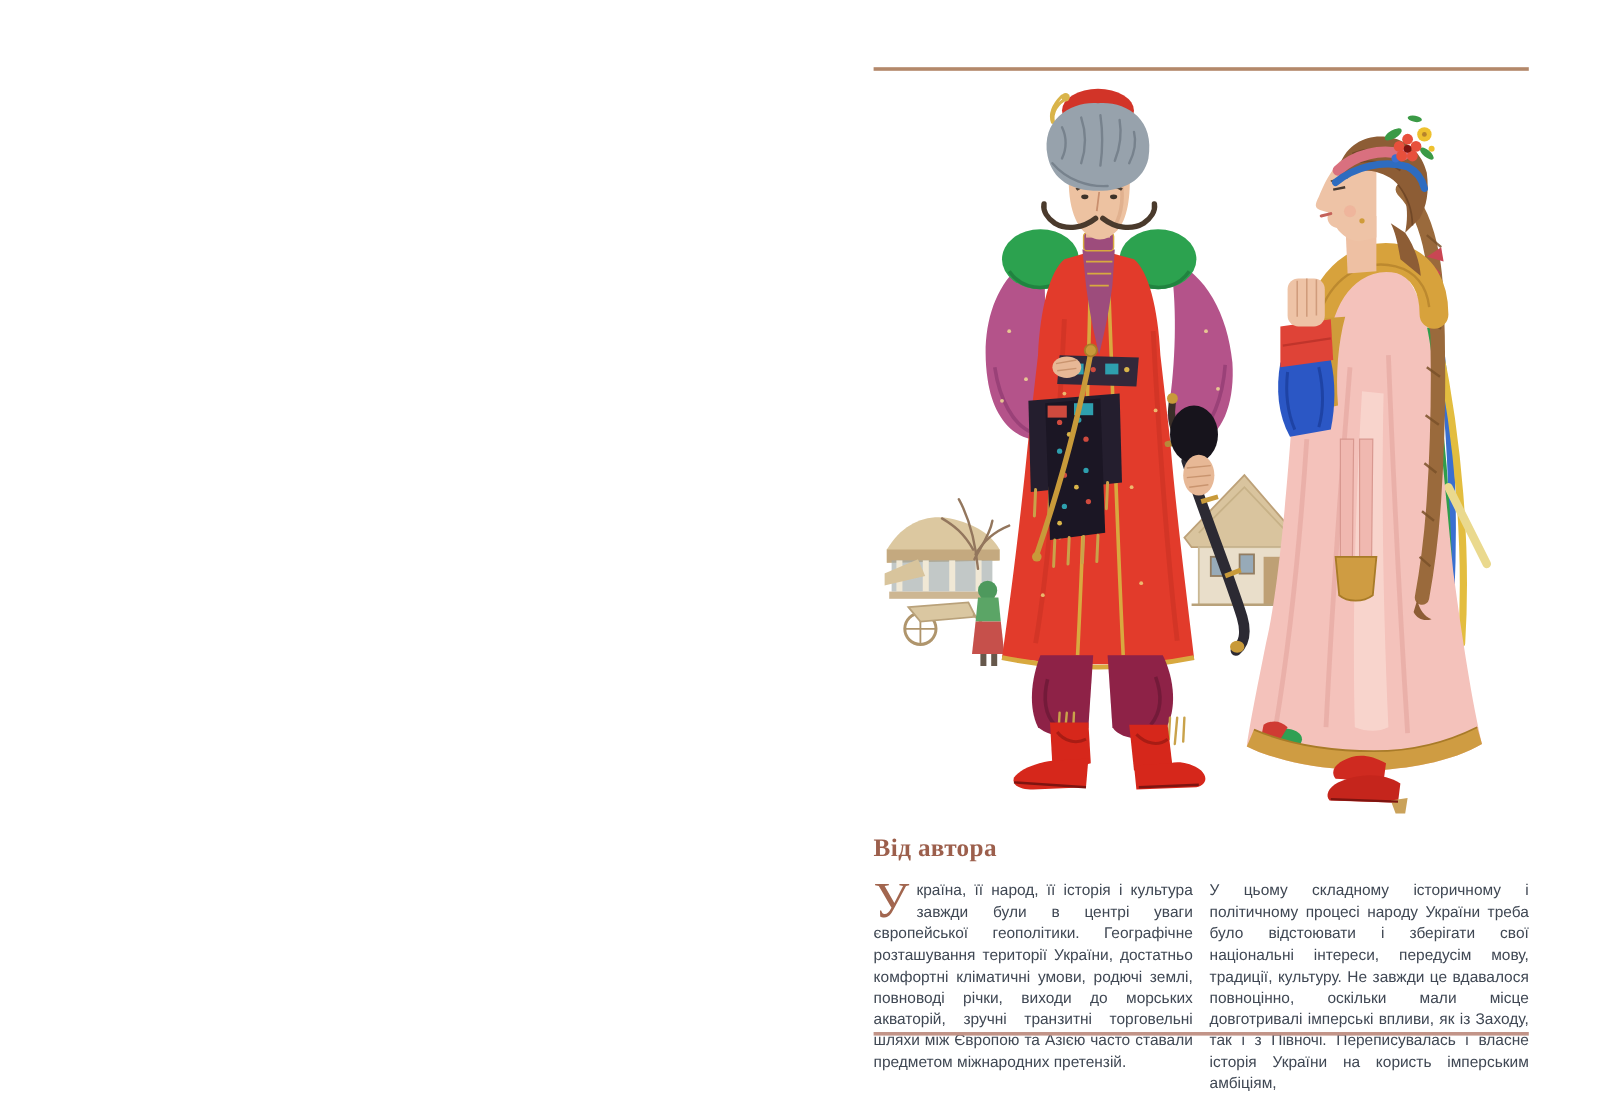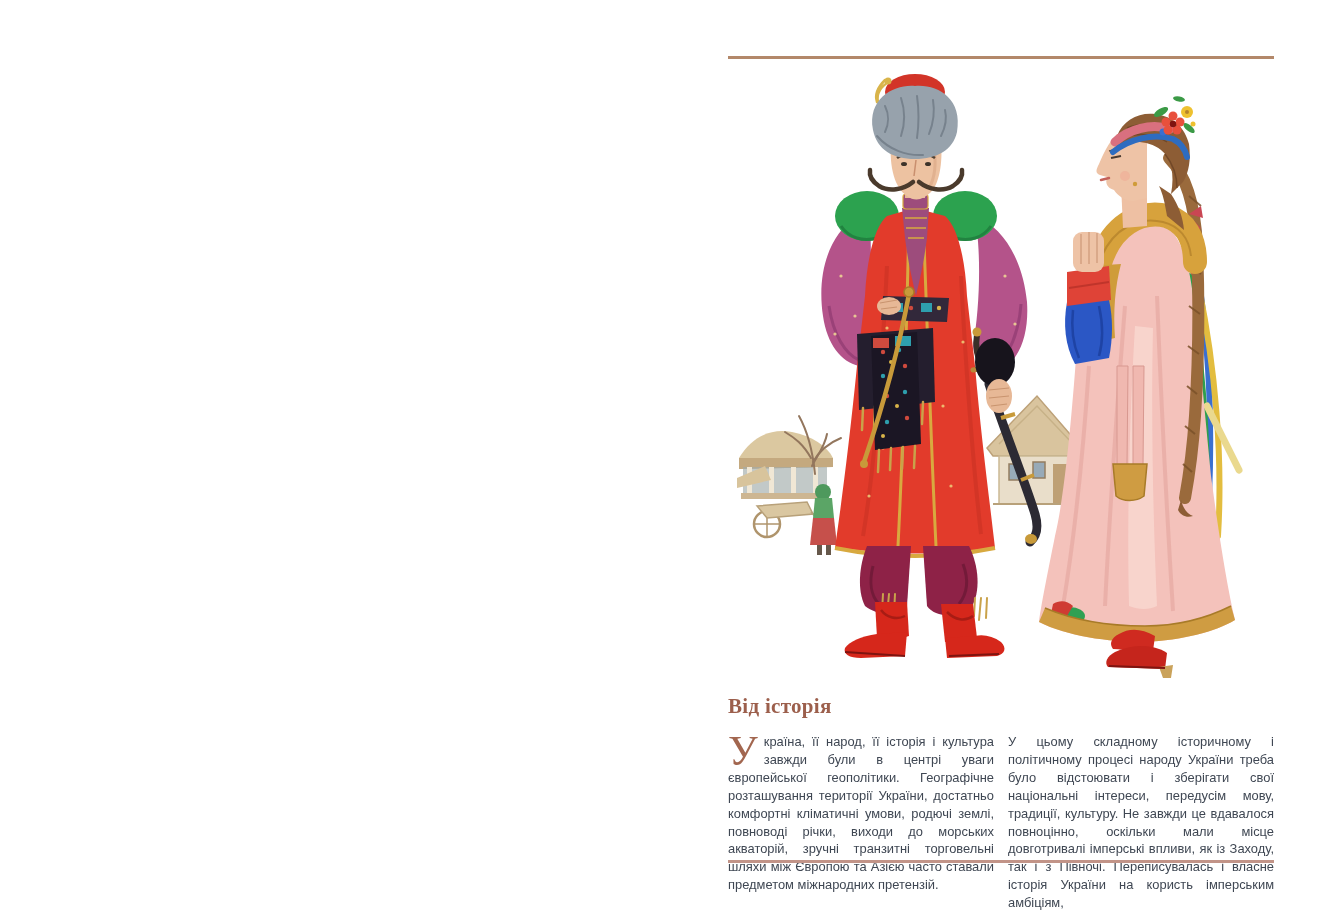--- a/index.html
+++ b/index.html
@@ -291,21 +291,21 @@
         <path d="M376,398 L410,398 L407,430 C399,436 386,436 379,430 Z" fill="#cf9c42" stroke="#a87b28" stroke-width="1.5"></path>
 
         <path d="M382,568 C374,572 372,578 376,583 L416,585 L418,570 C404,562 392,562 382,568 Z" fill="#cf2a20"></path>
         <path d="M378,586 C370,590 367,597 371,601 L428,603 L430,587 C416,578 396,578 378,586 Z" fill="#c5251c"></path>
         <path d="M422,601 L436,599 L434,612 L426,612 Z" fill="#caa25a"></path>
         <path d="M372,600 L428,602" stroke="#7e1410" stroke-width="1.8"></path>
       </g>
     </svg>
   </div>
 
-  <h1 class="heading">Від історія</h1>
+  <h1 class="heading">Від автора</h1>
 
   <div class="columns">
     <p class="col"><span class="dropcap">У</span><span>країна, її народ, її історія і культура завжди були в центрі уваги європейської геополітики. Географічне розташування території України, достатньо комфортні кліматичні умови, родючі землі, повноводі річки, виходи до морських акваторій, зручні транзитні торговельні шляхи між Європою та Азією часто ставали предметом міжнародних претензій.</span></p>
     <p class="col">У цьому складному історичному і політичному процесі народу України треба було відстоювати і зберігати свої національні інтереси, передусім мову, традиції, культуру. Не завжди це вдавалося повноцінно, оскільки мали місце довготривалі імперські впливи, як із Заходу, так і з Півночі. Переписувалась і власне історія України на користь імперським амбіціям,</p>
   </div>
 
   <div class="rule rule-bottom"></div>
 </div>
 
 </body></html>

